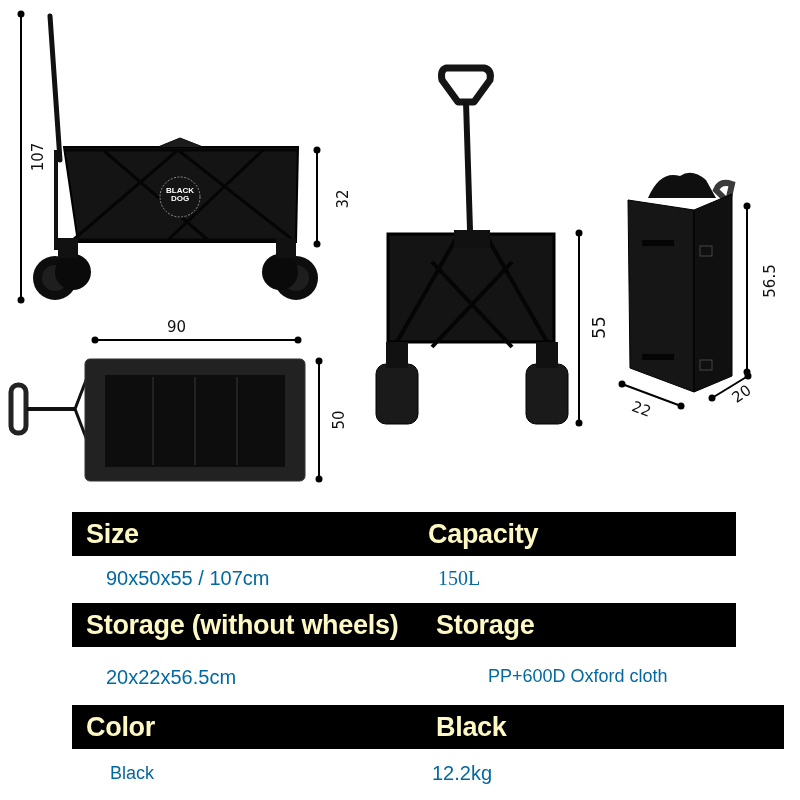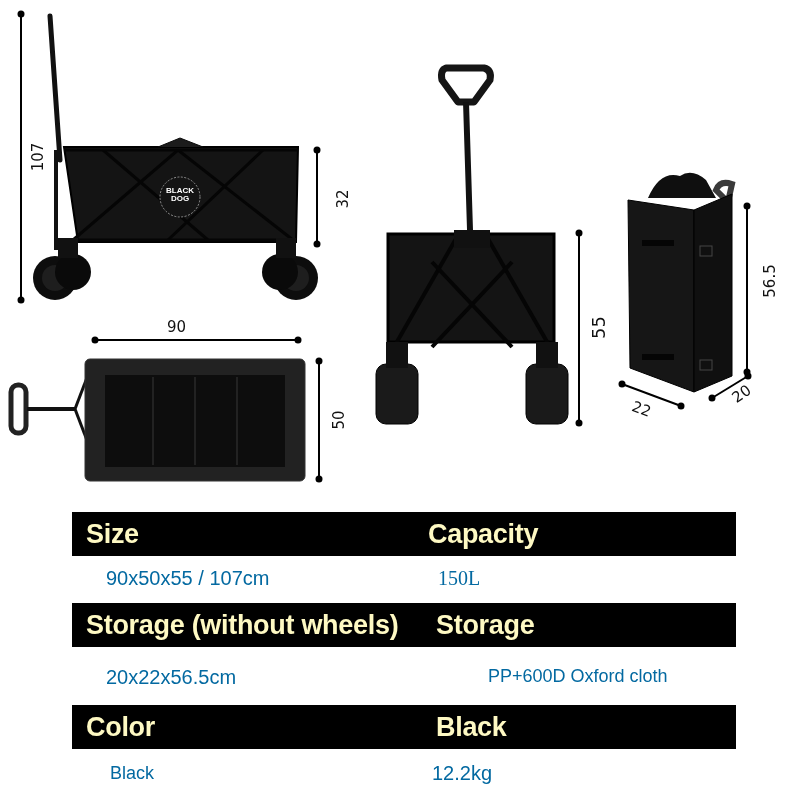--- a/index.html
+++ b/index.html
@@ -168,19 +168,19 @@
   <div class="val" style="left:106px;top:567px;">90x50x55 / 107cm</div>
   <div class="val" style="left:438px;top:567px;font-family:Liberation Serif, serif;">150L</div>
 
   <div class="band" style="top:603px;height:44px;">
     <span style="left:14px;">Storage (without wheels)</span>
     <span style="left:364px;">Storage</span>
   </div>
   <div class="val" style="left:106px;top:666px;">20x22x56.5cm</div>
   <div class="val" style="left:444px;top:666px;font-size:18px;margin-left:44px;">PP+600D Oxford cloth</div>
 
-  <div class="band" style="top:705px;height:44px;">
+  <div class="band" style="top:705px;height:44px;padding-left:48px;">
     <span style="left:14px;">Color</span>
     <span style="left:364px;">Black</span>
   </div>
   <div class="val" style="left:110px;top:763px;font-size:18px;">Black</div>
   <div class="val" style="left:416px;top:762px;margin-left:16px;">12.2kg</div>
 </div>
 
 </body></html>

